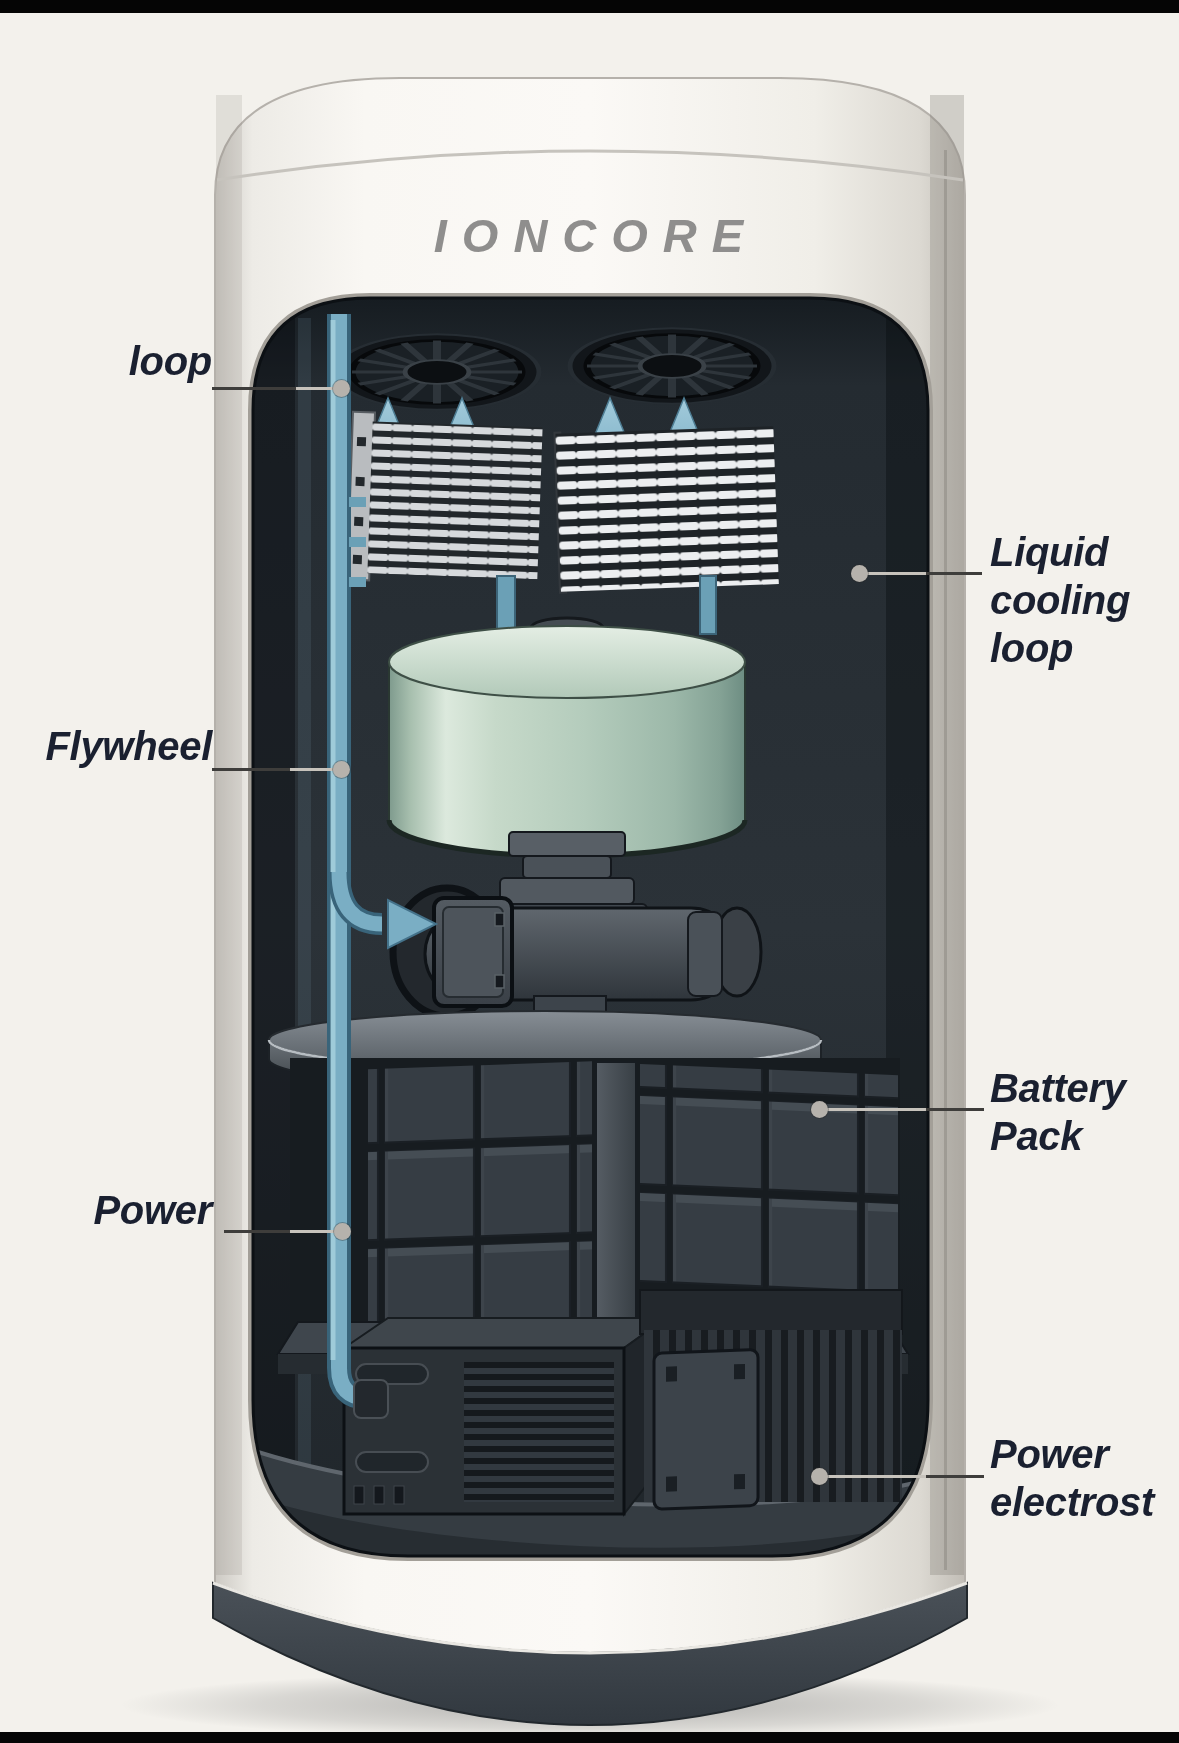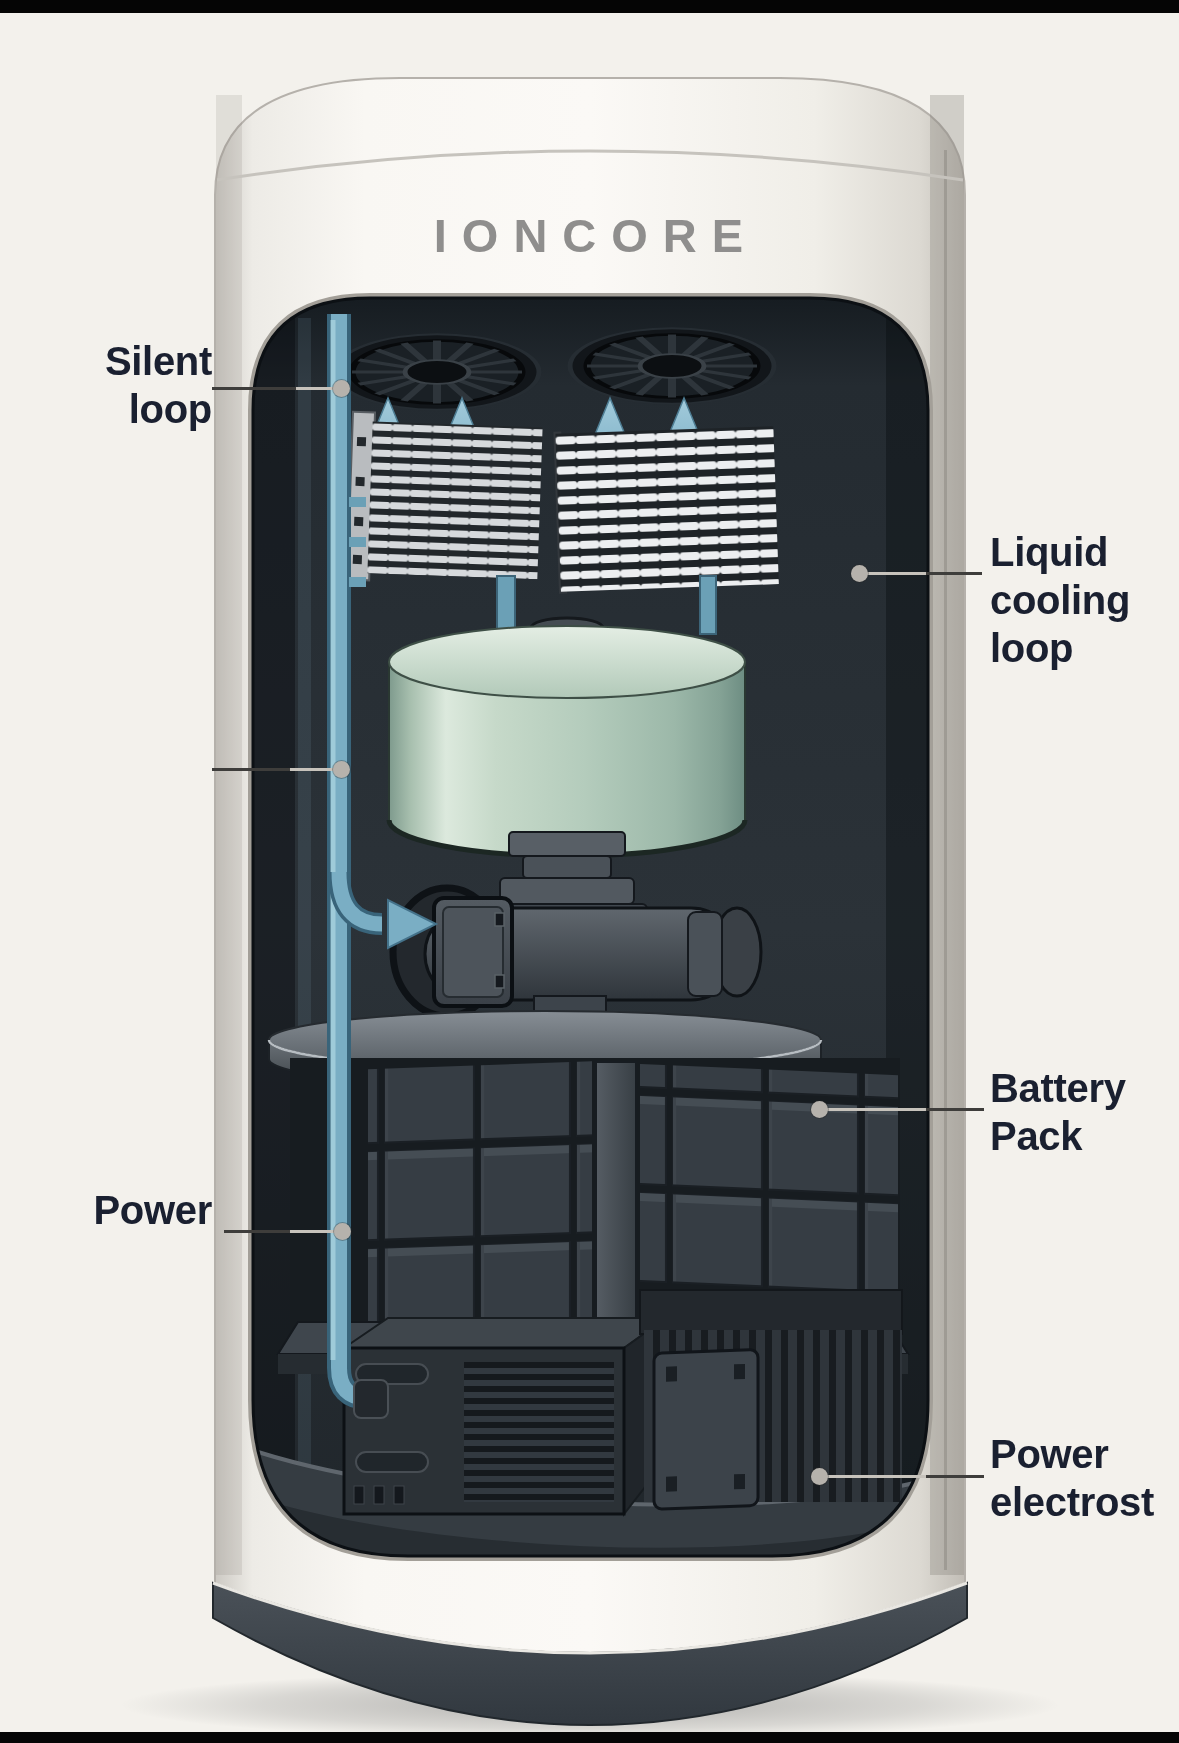--- a/index.html
+++ b/index.html
@@ -1,17 +1,17 @@
 <!DOCTYPE html>
 <html><head>
 <meta charset="utf-8">
 <style>
   html,body{margin:0;padding:0;background:#f3f1ec;}
   .stage{position:relative;width:1179px;height:1743px;overflow:hidden;
-         background:#f3f1ec;font-family:"Liberation Sans",sans-serif;}
+         background:#f3f1ec;font-family:"Liberation Sans",sans-serif;font-style:italic;}
   .black-bar{position:absolute;left:0;width:1179px;background:#050505;}
   .black-bar.top{top:0;height:13px;}
   .black-bar.bottom{bottom:0;height:11px;}
   .art{position:absolute;left:0;top:0;}
   .callout{position:absolute;font-size:40px;font-weight:600;color:#1a2030;
            line-height:48px;letter-spacing:-0.3px;}
   .callout.left{left:10px;width:202px;text-align:right;}
   .callout.right{left:990px;width:200px;text-align:left;}
   .lead{position:absolute;height:3px;}
   .lead.dark{background:#3e3d3b;}
@@ -272,37 +272,37 @@
 
     <path d="M 253 410 Q 253 298 370 298 L 810 298 Q 928 298 928 410 L 928 1400 Q 928 1556 772 1556 L 408 1556 Q 253 1556 253 1400 Z" fill="none" stroke="#0c1014" stroke-width="3"></path>
 
     <g>
       <path d="M 213 1583 Q 590 1723 967 1583 L 967 1618 Q 590 1832 213 1618 Z" fill="url(#gBase)" stroke="#22282d" stroke-width="2"></path>
       <path d="M 213 1583 Q 590 1723 967 1583" fill="none" stroke="#e9e7e2" stroke-width="3"></path>
     </g>
   </svg>
 
   <div class="callout left" style="top:337px;">
-    <div>Silent</div>
     <div>loop</div>
   </div>
   <div class="lead dark" style="left:212px;top:387px;width:84px;"></div>
   <div class="lead light" style="left:296px;top:387px;width:46px;"></div>
   <div class="ldot" style="left:333px;top:380px;"></div>
 
   <div class="callout right" style="top:528px;">
     <div>Liquid</div>
     <div>cooling</div>
     <div>loop</div>
   </div>
   <div class="lead light" style="left:860px;top:572px;width:66px;"></div>
   <div class="lead dark" style="left:926px;top:572px;width:56px;"></div>
   <div class="ldot" style="left:851px;top:565px;"></div>
 
   <div class="callout left" style="top:722px;">
+    <div>Flywheel</div>
   </div>
   <div class="lead dark" style="left:212px;top:768px;width:78px;"></div>
   <div class="lead light" style="left:290px;top:768px;width:48px;"></div>
   <div class="ldot" style="left:333px;top:761px;"></div>
 
   <div class="callout right" style="top:1064px;">
     <div>Battery</div>
     <div>Pack</div>
   </div>
   <div class="lead light" style="left:820px;top:1108px;width:106px;"></div>

